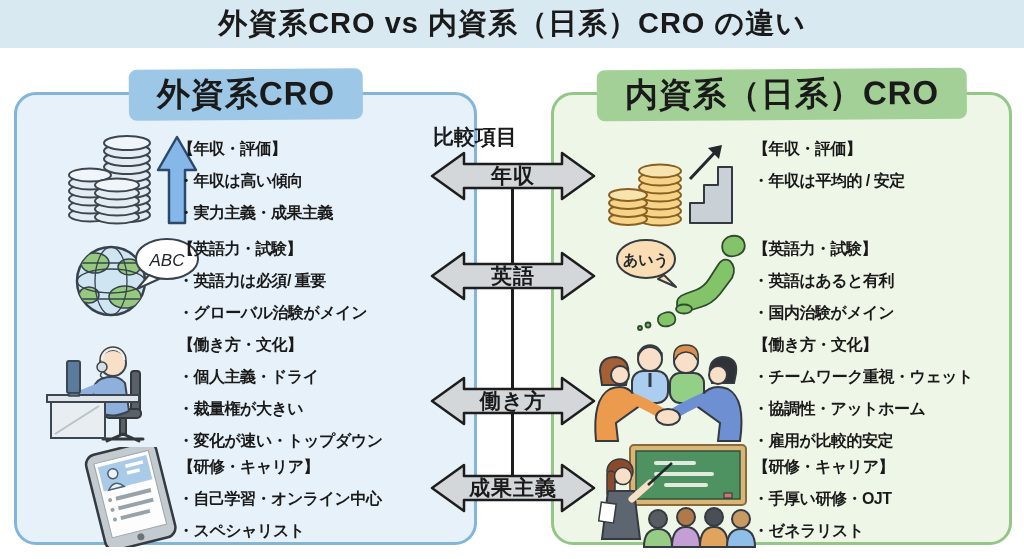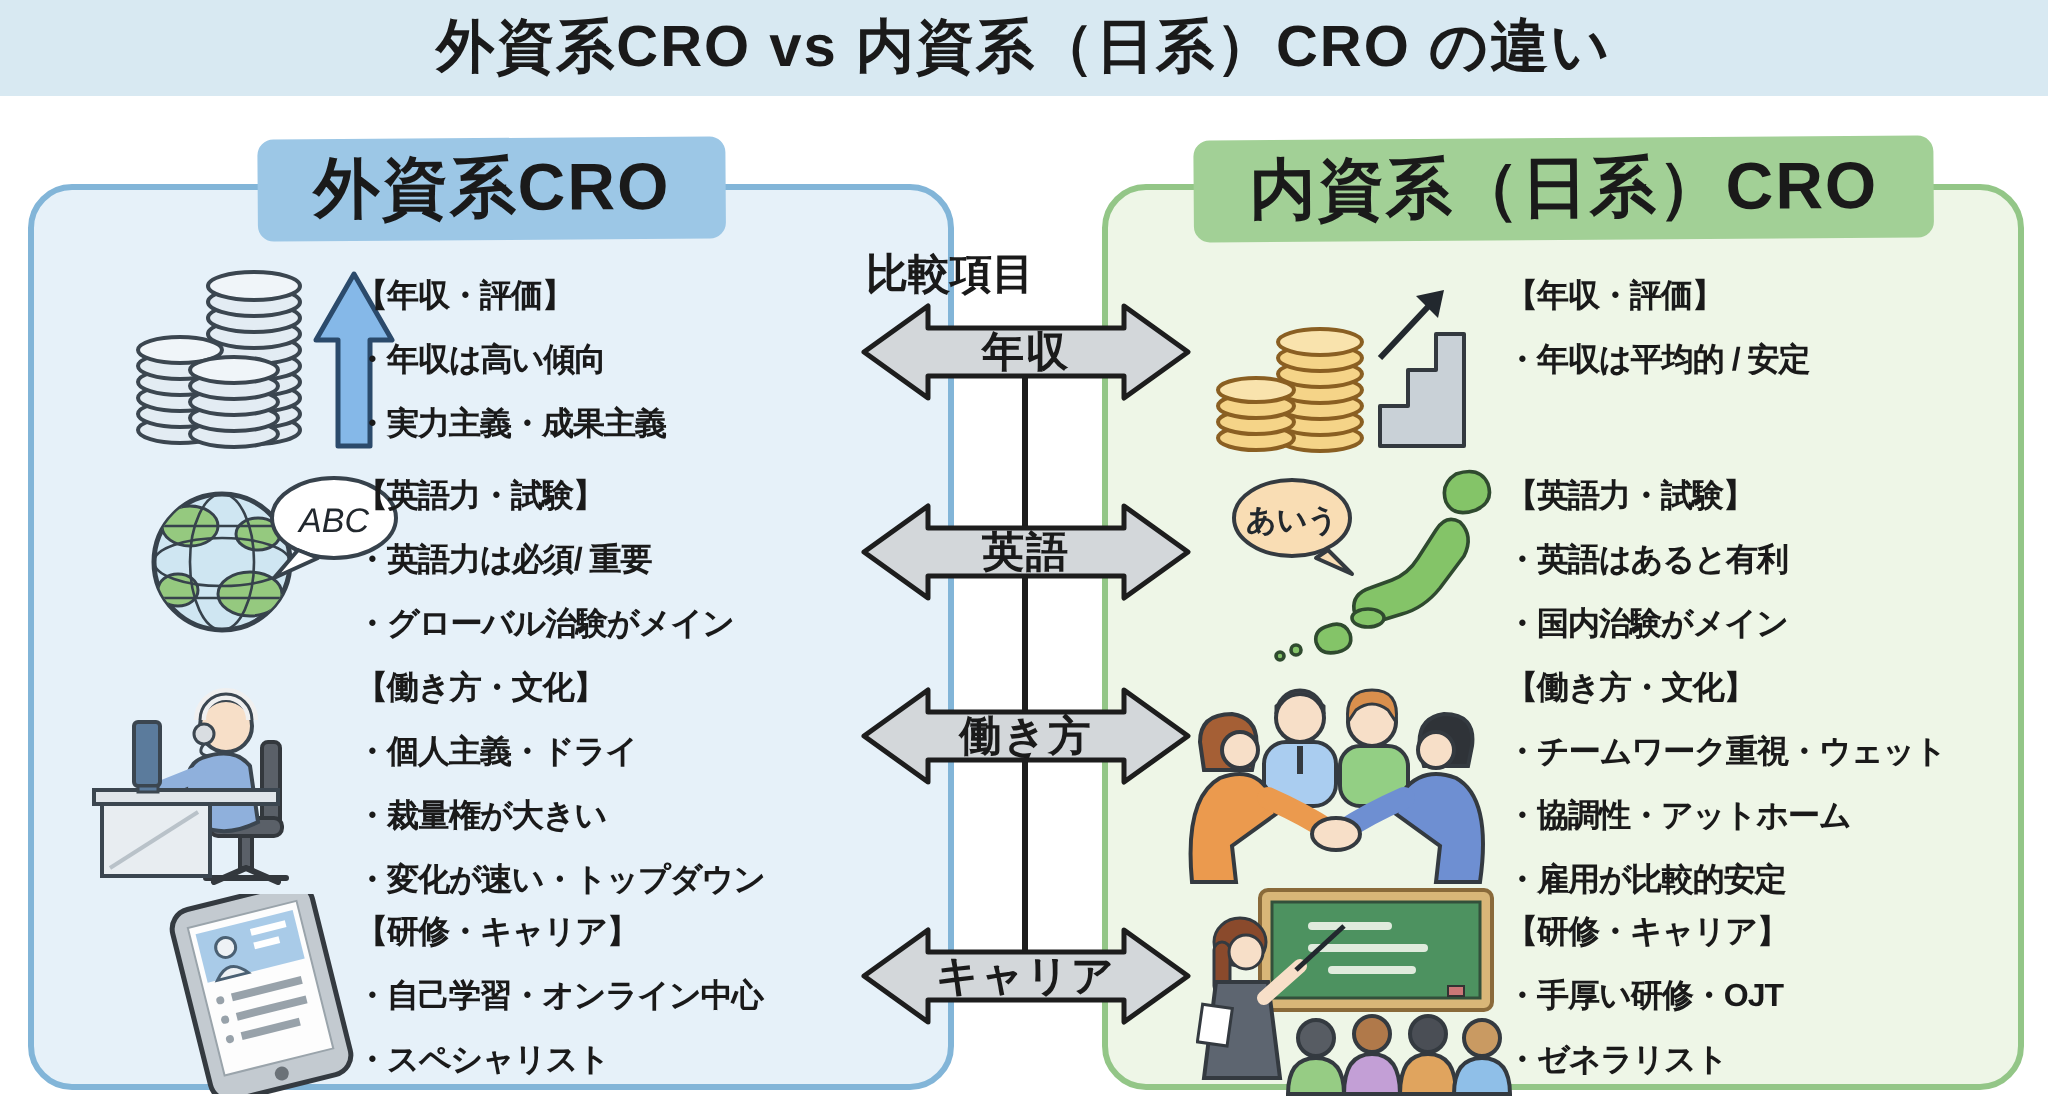--- a/index.html
+++ b/index.html
@@ -310,27 +310,27 @@
     <span class="lb">年収</span>
   </div>
 
   <div class="cmp-arrow" style="top:250px;">
     <svg viewBox="0 0 166 52">
       <polygon points="2,26 34,3 34,14 132,14 132,3 164,26 132,49 132,38 34,38 34,49" fill="#d3d7da" stroke="#1d1d1d" stroke-width="2.5" stroke-linejoin="round"></polygon>
     </svg>
     <span class="lb">英語</span>
   </div>
 
-  <div class="cmp-arrow" style="top:342px;">
+  <div class="cmp-arrow" style="top:375px;">
     <svg viewBox="0 0 166 52">
       <polygon points="2,26 34,3 34,14 132,14 132,3 164,26 132,49 132,38 34,38 34,49" fill="#d3d7da" stroke="#1d1d1d" stroke-width="2.5" stroke-linejoin="round"></polygon>
     </svg>
     <span class="lb">働き方</span>
   </div>
 
   <div class="cmp-arrow" style="top:462px;">
     <svg viewBox="0 0 166 52">
       <polygon points="2,26 34,3 34,14 132,14 132,3 164,26 132,49 132,38 34,38 34,49" fill="#d3d7da" stroke="#1d1d1d" stroke-width="2.5" stroke-linejoin="round"></polygon>
     </svg>
-    <span class="lb">キャリア</span>
+    <span class="lb">成果主義</span>
   </div>
 
 </div>
 
 </body></html>

